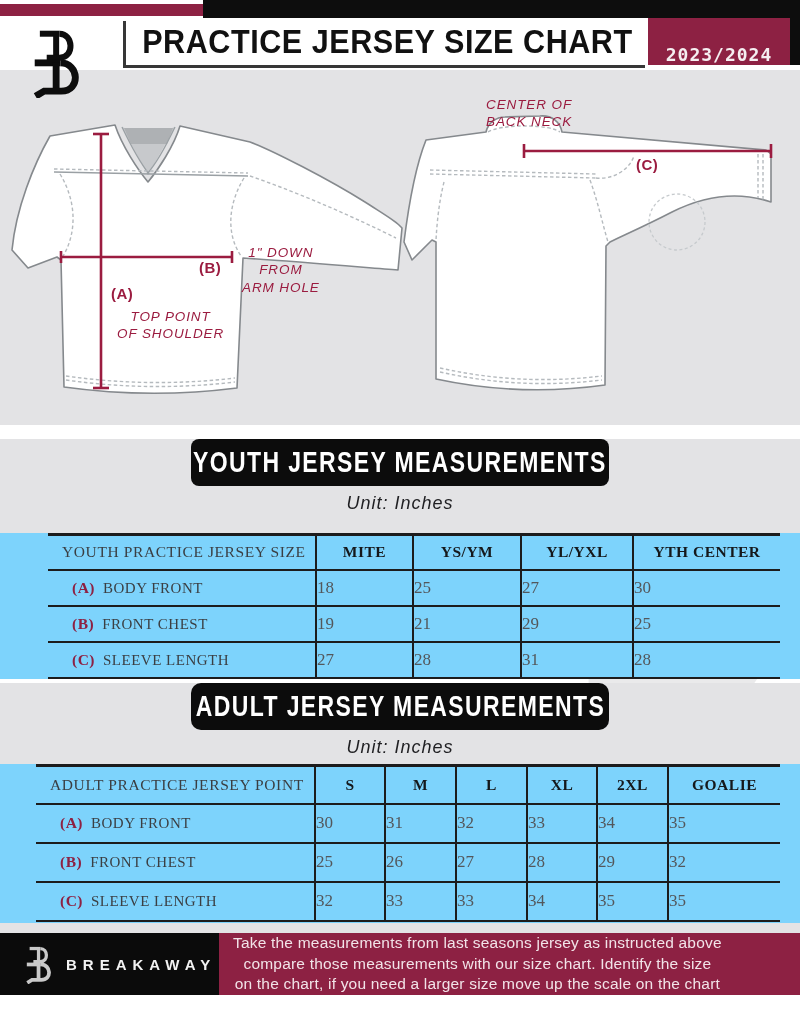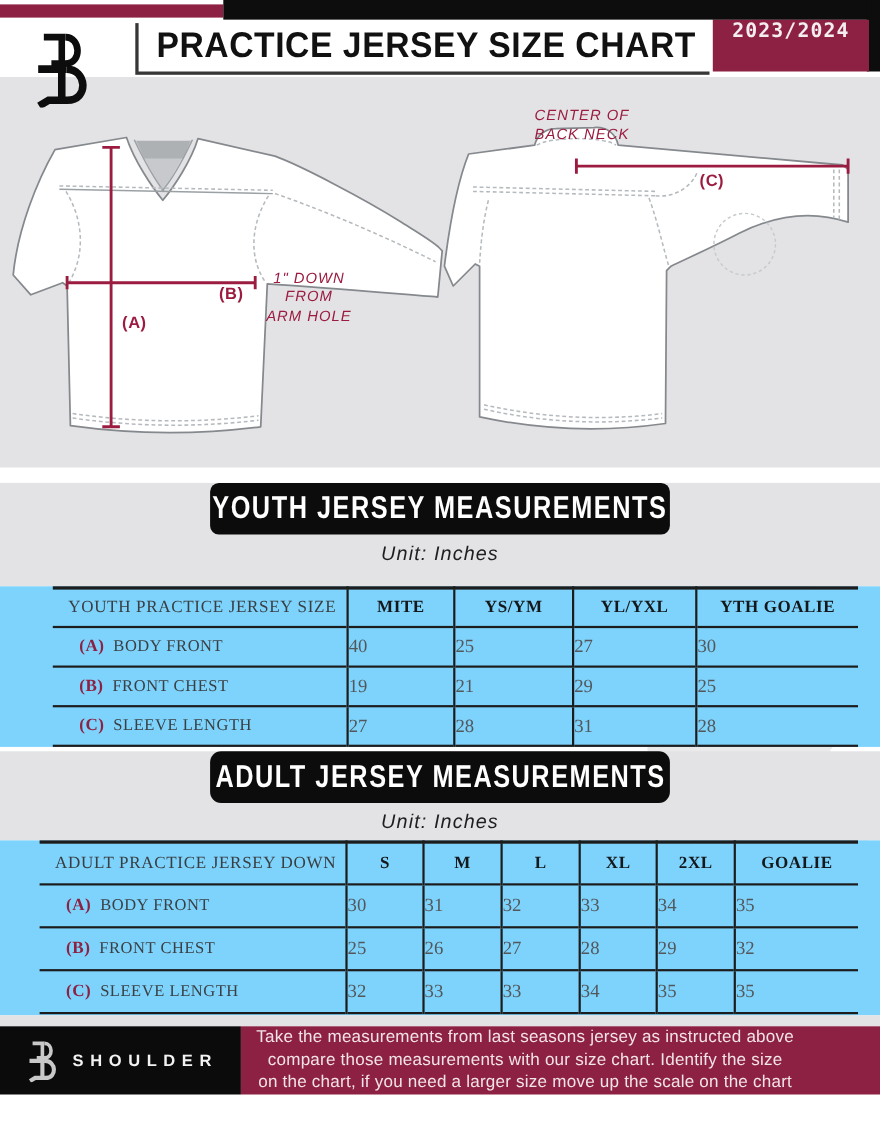--- a/index.html
+++ b/index.html
@@ -12,21 +12,21 @@
   .top-stripe-maroon { position:absolute; left:0; top:4px; width:203px; height:12px; background:#8d2143; }
   .top-bar-black { position:absolute; left:203px; top:0; right:0; height:18px; background:#0d0d0d; }
   .corner-black { position:absolute; right:0; top:0; width:12px; height:65px; background:#0d0d0d; }
   .logo { position:absolute; left:28px; top:26px; width:58px; height:72px; color:#0d0d0d; }
   .title-box { position:absolute; left:126px; top:18px; width:522px; height:47px; background:#ffffff;
                display:flex; align-items:center; justify-content:center;
                box-shadow:-3px 3px 0 rgba(20,20,20,.85); }
   .title-box span { font-size:30px; font-weight:700; letter-spacing:.5px; color:#111;
                     transform:scale(1.02,1.08); white-space:nowrap; }
   .season-box { position:absolute; left:648px; top:18px; width:142px; height:47px; background:#8d2143;
-                display:flex; align-items:flex-start; justify-content:center; }
+                display:flex; align-items:flex-end; justify-content:center; }
   .season-box span { font-family:"DejaVu Sans Mono", monospace; font-weight:700; font-size:18px;
                      color:#f5eef1; letter-spacing:1px; }
 
   
   .diagram { position:relative; height:355px; background:#e3e3e5; }
   .jersey-art { position:absolute; inset:0; width:800px; height:355px; }
   .dlabel { position:absolute; color:#9b1c40; }
   .dkey { font-weight:700; font-size:15px; letter-spacing:.5px; }
   .dcap { font-style:italic; font-size:13.5px; letter-spacing:.9px; line-height:1.28; }
   .preline { white-space:pre-line;text-align:center; }
@@ -172,20 +172,22 @@
           <path d="M524,74 V88"></path>
           <path d="M771,74 V88"></path>
       </g>
     </svg>
 
     <div class="dlabel dkey" style="left:199px; top:189px;">(B)</div>
     <div class="dlabel dcap preline" style="left:242px; top:174px;">1" DOWN
 FROM
 ARM HOLE</div>
     <div class="dlabel dkey" style="left:111px; top:215px;">(A)</div>
+    <div class="dlabel dcap preline" style="left:117px; top:238px;">TOP POINT
+OF SHOULDER</div>
     <div class="dlabel dcap preline" style="left:486px; top:26px;">CENTER OF
 BACK NECK</div>
     <div class="dlabel dkey" style="left:636px; top:86px;">(C)</div>
   </section>
 
 
   <section class="band-gray ygray">
     <div class="pill">
       <span>YOUTH JERSEY MEASUREMENTS</span>
     </div>
@@ -199,29 +201,29 @@
           <col style="width:108px">
           <col style="width:112px">
           <col style="width:147px">
         </colgroup>
       <thead>
         <tr>
           <th class="label-col">YOUTH PRACTICE JERSEY SIZE</th>
           <th>MITE</th>
           <th>YS/YM</th>
           <th>YL/YXL</th>
-          <th>YTH GOALIE</th>
+          <th>YTH CENTER</th>
         </tr>
       </thead>
       <tbody>
         <tr>
           <td class="label-col">
             <span class="key">(A)</span><span>BODY FRONT</span>
           </td>
-          <td>40</td>
+          <td>18</td>
           <td>25</td>
           <td>27</td>
           <td>30</td>
         </tr>
         <tr>
           <td class="label-col">
             <span class="key">(B)</span><span>FRONT CHEST</span>
           </td>
           <td>19</td>
           <td>21</td>
@@ -253,21 +255,21 @@
           <col style="width:279px">
           <col style="width:70px">
           <col style="width:71px">
           <col style="width:71px">
           <col style="width:70px">
           <col style="width:71px">
           <col style="width:112px">
         </colgroup>
       <thead>
         <tr>
-          <th class="label-col">ADULT PRACTICE JERSEY DOWN</th>
+          <th class="label-col">ADULT PRACTICE JERSEY POINT</th>
           <th>S</th>
           <th>M</th>
           <th>L</th>
           <th>XL</th>
           <th>2XL</th>
           <th>GOALIE</th>
         </tr>
       </thead>
       <tbody>
         <tr>
@@ -306,21 +308,21 @@
       </tbody>
     </table>
   </section>
 
   <div class="prefooter-strip"></div>
   <footer class="footer">
     <div class="footer-black">
       <svg class="footer-logo">
           <use href="#blogo"></use>
         </svg>
-      <span class="brand">SHOULDER</span>
+      <span class="brand">BREAKAWAY</span>
     </div>
     <div class="footer-maroon">
       <p class="preline">Take the measurements from last seasons jersey as instructed above
 compare those measurements  with our size chart. Identify the size
 on the chart, if you need a larger size move up the scale on the chart</p>
     </div>
   </footer>
 
 </div>
 

